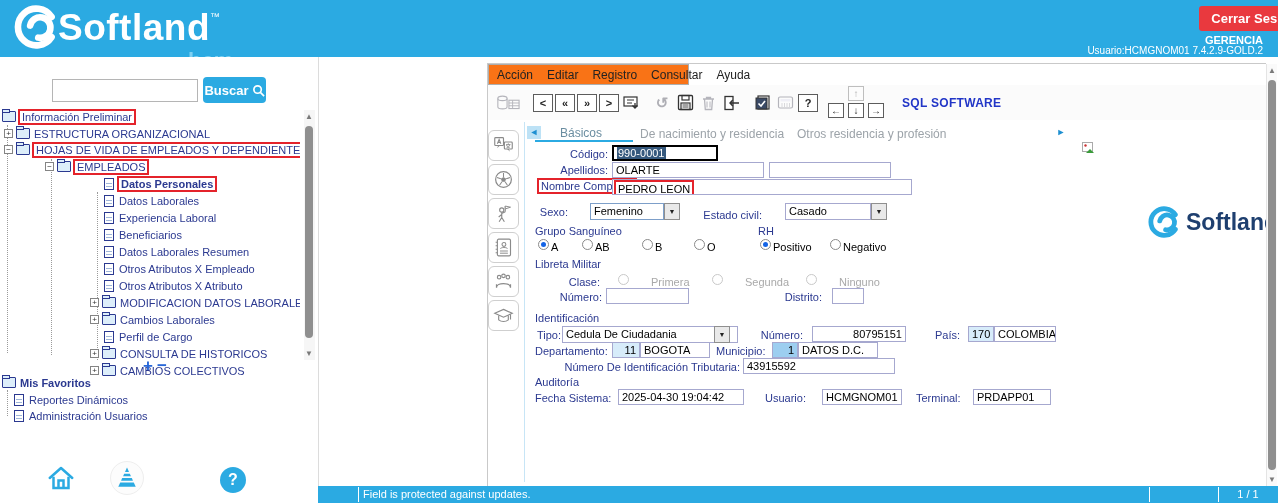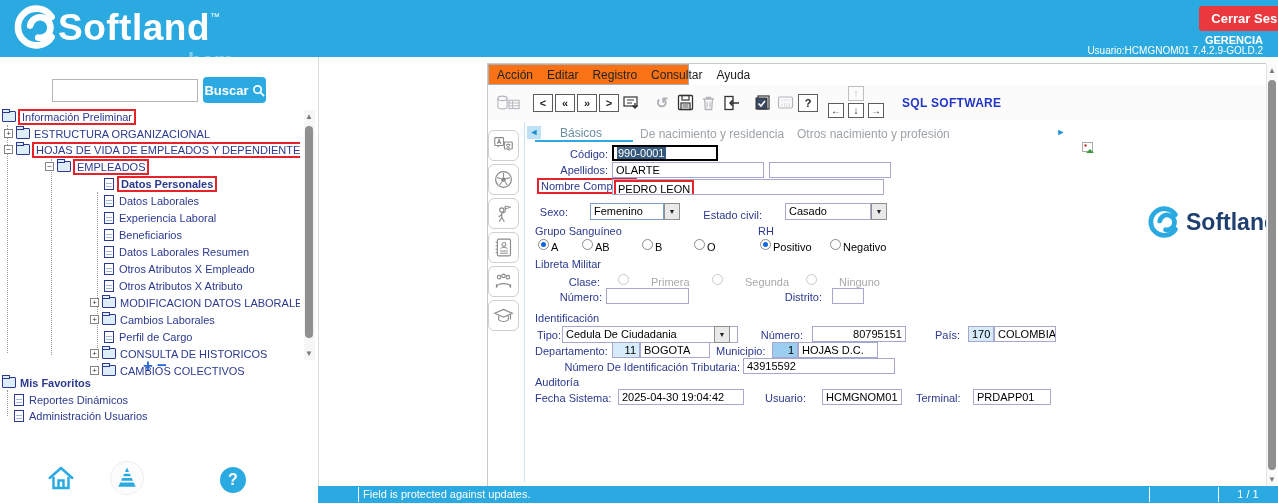--- a/index.html
+++ b/index.html
@@ -384,32 +384,32 @@
     <svg width="21" height="21" viewBox="0 0 24 24">
       <polygon points="12,5 22,9.5 12,14 2,9.5" fill="#fff" stroke="#8a8a8a" stroke-width="1.3"></polygon>
       <path d="M6.5 12 v5 c3 2.5 8 2.5 11 0 v-5 M20 10.5 v6" fill="none" stroke="#8a8a8a" stroke-width="1.3"></path>
     </svg>
   </div>
 
   <div class="tab-arrow" style="left:527px; top:126px;">◄</div>
   <div class="tab active" style="left:560px; top:126px;">Básicos</div>
   <div id="tab-underline"></div>
   <div class="tab" style="left:640px; top:127px;">De nacimiento y residencia</div>
-  <div class="tab" style="left:797px; top:127px;">Otros nacimiento y profesión</div>
+  <div class="tab" style="left:797px; top:127px;">Otros residencia y profesión</div>
   <div class="tab-arrow" style="left:1054px; top:126px; background:none;">►</div>
 
   <div class="flbl r" style="left:520px; top:148px; width:88px;">Código:</div>
   <div class="fld" id="codigo-fld" style="left:612px; top:145px; width:106px;"><span>990-0001</span></div>
 
   <div class="flbl r" style="left:520px; top:164px; width:88px;">Apellidos:</div>
   <div class="fld" style="left:612px; top:162px; width:152px;">OLARTE</div>
   <div class="fld" style="left:769px; top:162px; width:122px;"></div>
 
   <div class="flbl ann" style="left:537px; top:178px;">Nombre Completo:</div>
-  <div class="fld" style="left:612px; top:179px; width:272px;"><span class="ann" style="display:inline-block; margin-left:-2px;">PEDRO LEON</span></div>
+  <div class="fld" style="left:612px; top:179px; width:300px;"><span class="ann" style="display:inline-block; margin-left:-2px;">PEDRO LEON</span></div>
 
   <div class="flbl r" style="left:500px; top:206px; width:68px;">Sexo:</div>
   <div class="fld" style="left:590px; top:203px; width:74px; height:17px; border-color:#7d9fc9;">Femenino</div>
   <div class="ddbtn" style="left:664px; top:203px;">▼</div>
   <div class="flbl r" style="left:682px; top:209px; width:80px;">Estado civil:</div>
   <div class="fld" style="left:785px; top:203px; width:86px; height:17px;">Casado</div>
   <div class="ddbtn" style="left:871px; top:203px;">▼</div>
 
   <div class="sect" style="left:535px; top:225px;">Grupo Sanguíneo</div>
   <div class="sect" style="left:758px; top:225px;">RH</div>
@@ -466,21 +466,21 @@
   <div class="fld num" style="left:812px; top:326px; width:94px;">80795151</div>
   <div class="flbl r" style="left:918px; top:329px; width:42px;">País:</div>
   <div class="fld code" style="left:968px; top:326px; width:26px;">170</div>
   <div class="fld" style="left:994px; top:326px; width:62px;">COLOMBIA</div>
 
   <div class="flbl" style="left:535px; top:345px;">Departamento:</div>
   <div class="fld code" style="left:612px; top:342px; width:28px;">11</div>
   <div class="fld" style="left:640px; top:342px; width:70px;">BOGOTA</div>
   <div class="flbl" style="left:716px; top:345px;">Municipio:</div>
   <div class="fld code sel" style="left:772px; top:342px; width:26px;">1</div>
-  <div class="fld" style="left:798px; top:342px; width:80px;">HOJAS D.C.</div>
+  <div class="fld" style="left:798px; top:342px; width:80px;">DATOS D.C.</div>
 
   <div class="flbl r" style="left:550px; top:361px; width:190px;">Número De Identificación Tributaria:</div>
   <div class="fld" style="left:743px; top:358px; width:152px;">43915592</div>
 
   <div class="sect" style="left:535px; top:376px;">Auditoría</div>
   <div class="flbl" style="left:535px; top:392px;">Fecha Sistema:</div>
   <div class="fld" style="left:618px; top:389px; width:126px;">2025-04-30 19:04:42</div>
   <div class="flbl" style="left:765px; top:392px;">Usuario:</div>
   <div class="fld" style="left:822px; top:389px; width:80px;">HCMGNOM01</div>
   <div class="flbl" style="left:916px; top:392px;">Terminal:</div>

